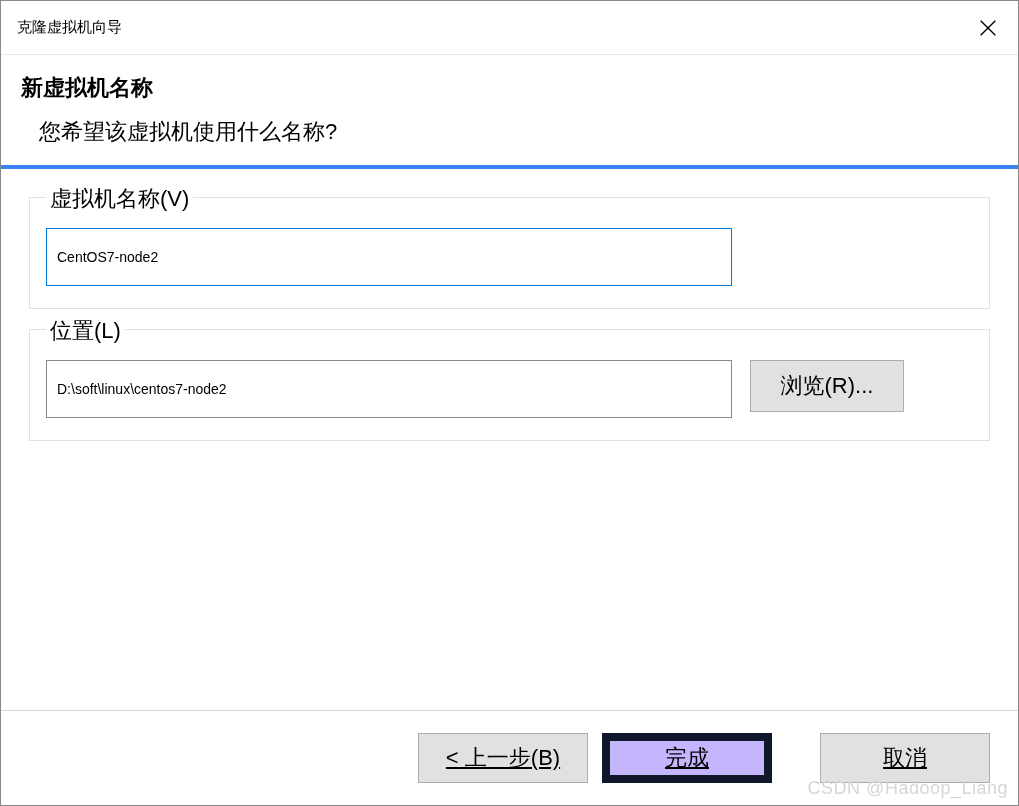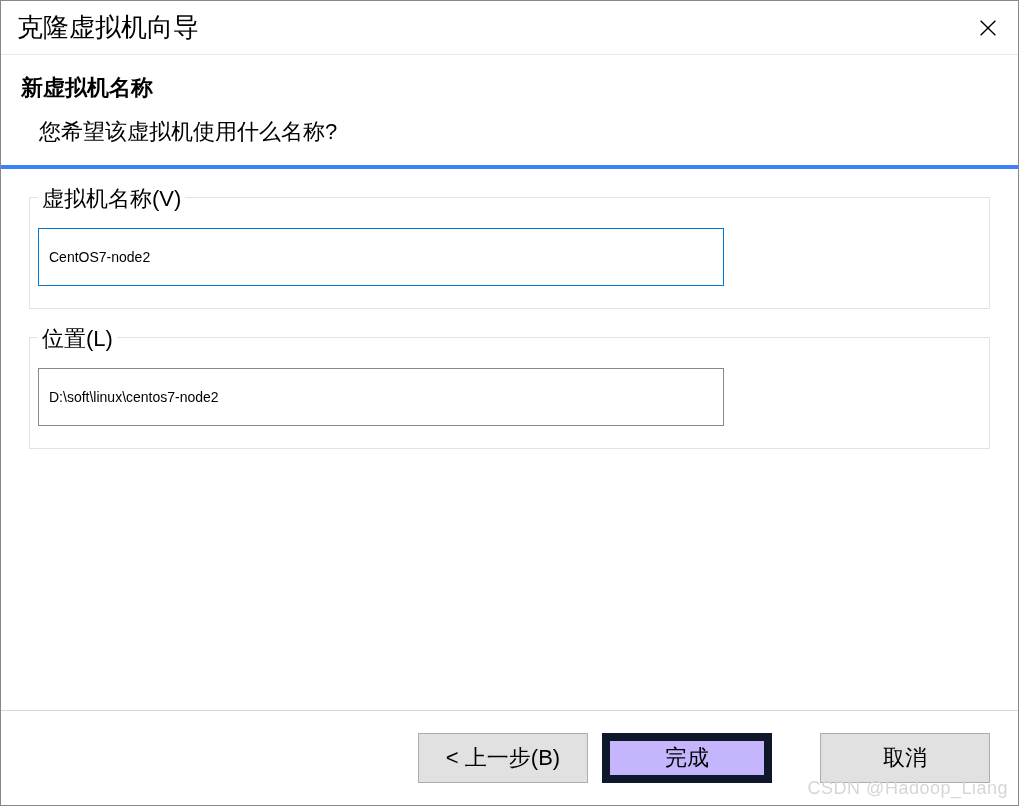--- a/index.html
+++ b/index.html
@@ -18,21 +18,21 @@
     }
     .titlebar {
       display: flex;
       align-items: center;
       justify-content: space-between;
       height: 54px;
       padding: 0 12px 0 16px;
       border-bottom: 1px solid #e8e8e8;
     }
     .titlebar-title {
-      font-size: 26px;
+      font-size: 15px;
       color: #000;
     }
     .close-icon {
       width: 36px;
       height: 36px;
       display: flex;
       align-items: center;
       justify-content: center;
       cursor: pointer;
     }
@@ -54,22 +54,22 @@
       font-size: 22px;
       color: #000;
       padding-left: 18px;
       margin-top: 14px;
     }
     .content {
       padding: 28px 28px 0 28px;
     }
     .fieldset {
       border: 1px solid #e2e2e2;
-      padding: 0 14px 22px 8px;
-      margin-bottom: 28px;
+      padding: 0 14px 22px 16px;
+      margin-bottom: 20px;
       position: relative;
     }
     .fieldset-legend {
       font-size: 22px;
       color: #000;
       background: #fff;
       padding: 0 4px;
       position: relative;
       top: -14px;
       display: inline-block;
@@ -106,20 +106,21 @@
       bottom: 0;
       left: 0;
       right: 0;
       height: 95px;
       border-top: 1px solid #d8d8d8;
       display: flex;
       justify-content: flex-end;
       align-items: center;
       padding-right: 28px;
       gap: 14px;
+      text-decoration: underline;
     }
     .footer-button {
       height: 50px;
       width: 170px;
       background: #e1e1e1;
       border: 1px solid #adadad;
       font-size: 22px;
       font-family: inherit;
       cursor: pointer;
     }
@@ -162,20 +163,21 @@
 
   <div class="fieldset">
     <span class="fieldset-legend">虚拟机名称(V)</span>
     <input type="text" class="text-input" value="CentOS7-node2" style="">
   </div>
 
   <div class="fieldset">
     <span class="fieldset-legend">位置(L)</span>
     <div class="location-row">
       <input type="text" class="text-input gray-border" value="D:\soft\linux\centos7-node2" style="">
+      <button class="browse-button">浏览(R)...</button>
     </div>
   </div>
 
 </div>
 
 <div class="footer">
   <button class="footer-button">&lt; 上一步(B)</button>
   <button class="footer-button primary">完成</button>
   <div class="footer-gap"></div>
   <button class="footer-button">取消</button>

